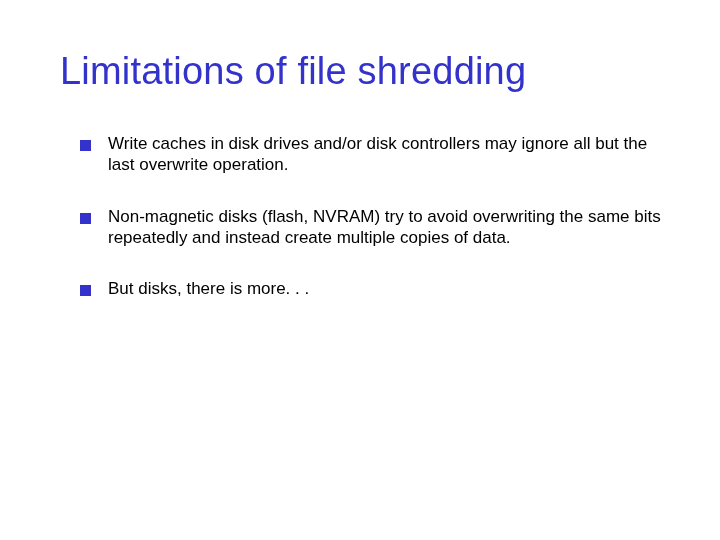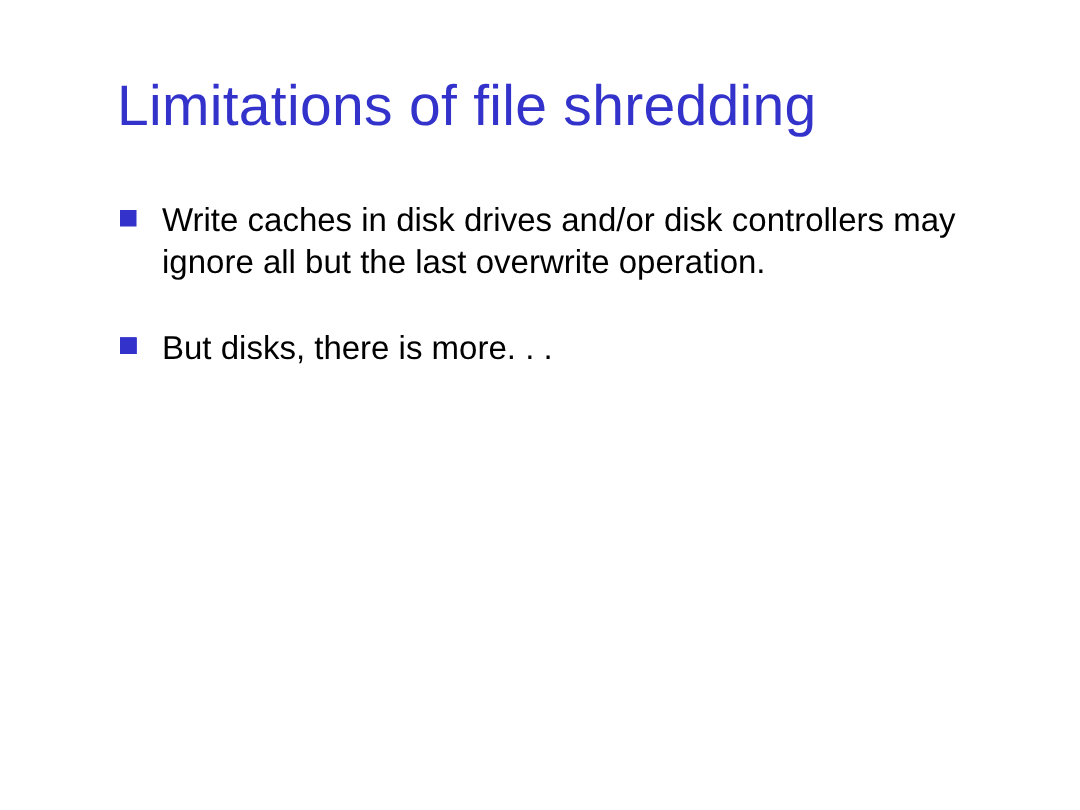--- a/index.html
+++ b/index.html
@@ -13,33 +13,33 @@
   }
   .slide {
     box-sizing: border-box;
     width: 720px;
     height: 540px;
     padding: 50px 55px 40px 60px;
   }
   .title {
     font-size: 38px;
     color: #3333cc;
-    margin: 0 0 40px 18px;
+    margin: 0 0 40px 0;
     font-weight: normal;
     letter-spacing: 0.2px;
   }
   .bullets {
     list-style: none;
     padding: 0;
     margin: 0 0 0 20px;
   }
   .bullets li {
     position: relative;
     padding-left: 28px;
-    font-size: 22px;
+    font-size: 17px;
     line-height: 1.25;
     margin-bottom: 30px;
     color: #000000;
   }
   .bullets li .sq {
     position: absolute;
     left: 0;
     top: 7px;
     width: 11px;
     height: 11px;
@@ -51,20 +51,21 @@
 
 <div class="slide">
   <h1 class="title">Limitations of file shredding</h1>
   <ul class="bullets">
     <li>
       <span class="sq"></span>
       <span>Write caches in disk drives and/or disk controllers may ignore all but the last overwrite operation.</span>
     </li>
     <li>
       <span class="sq"></span>
+      <span>Non-magnetic disks (flash, NVRAM) try to avoid overwriting the same bits repeatedly and instead create multiple copies of data.</span>
     </li>
     <li>
       <span class="sq"></span>
     </li>
     <li>
       <span class="sq"></span>
       <span>But disks, there is more. . .</span>
     </li>
   </ul>
 </div>

